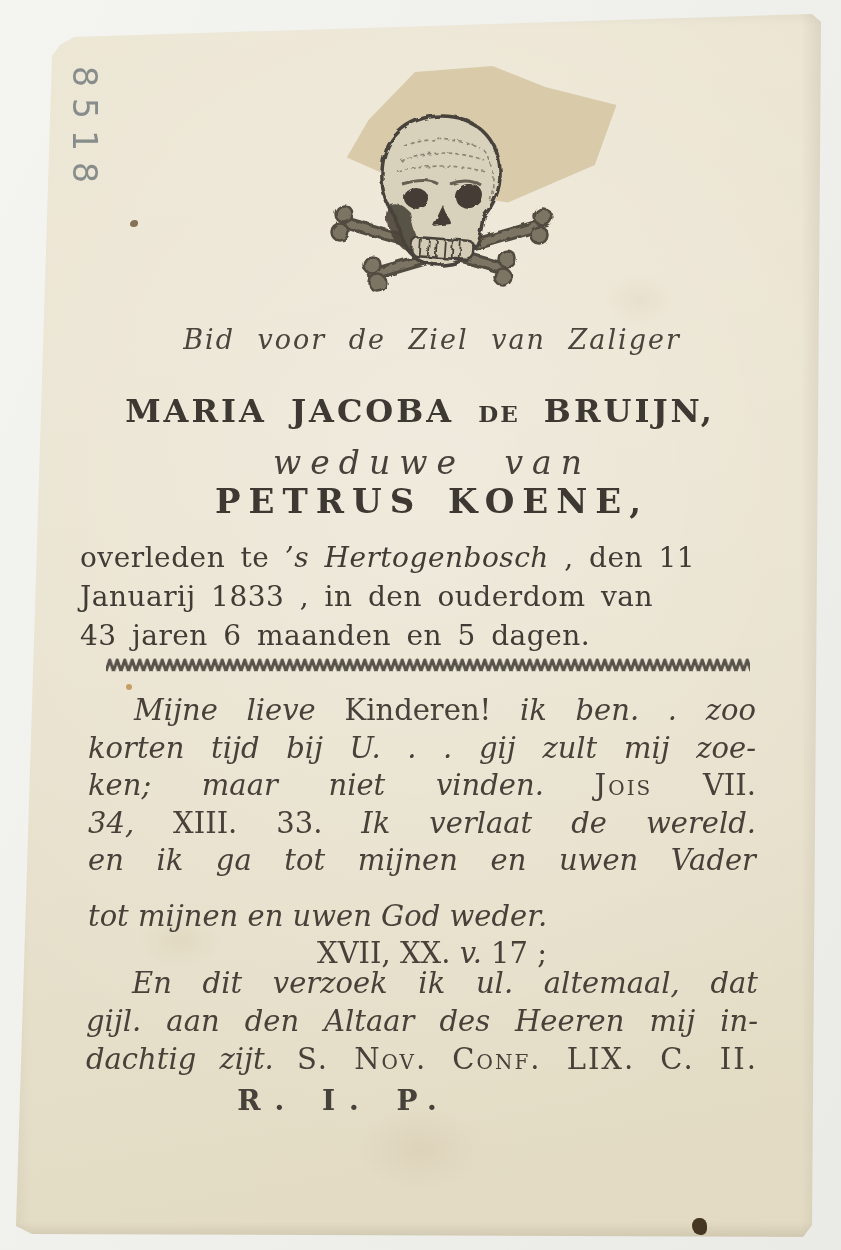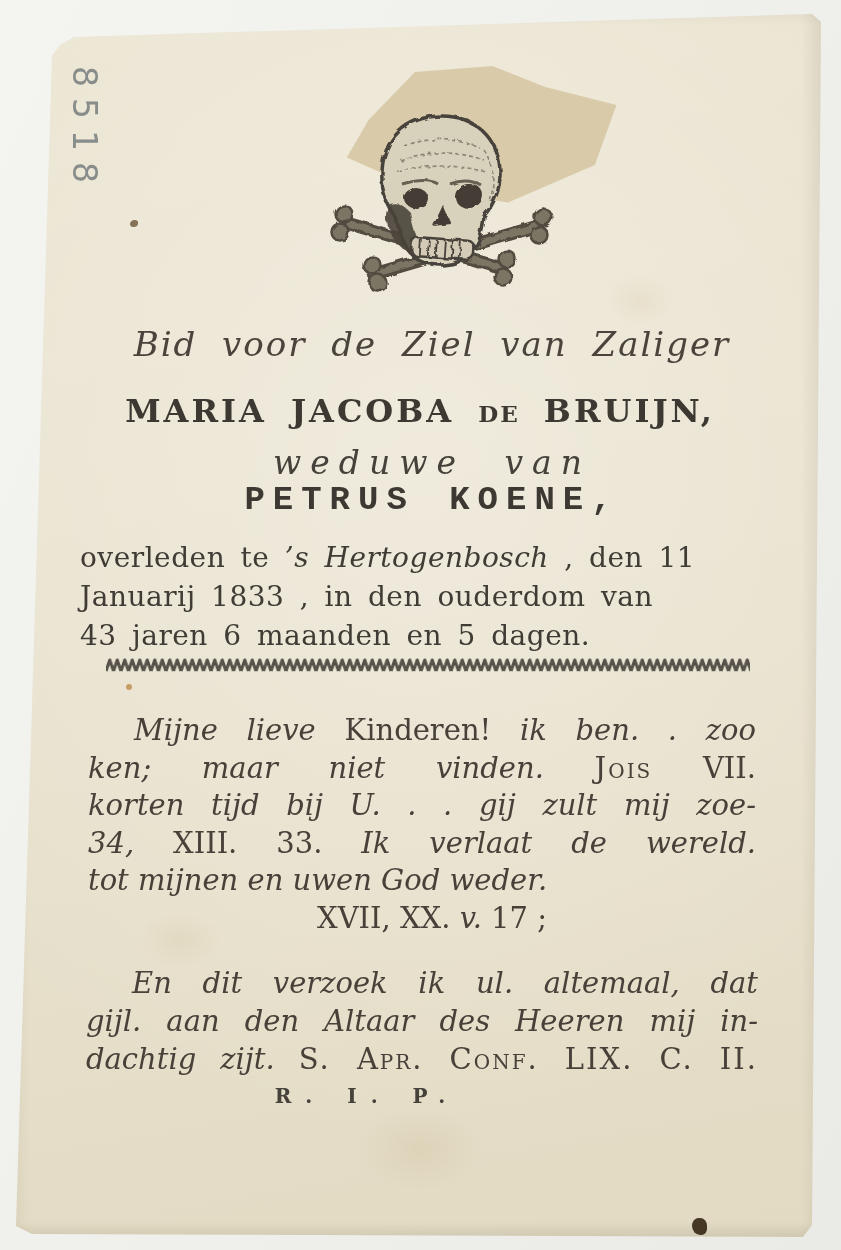--- a/index.html
+++ b/index.html
@@ -34,58 +34,58 @@
   
   .pencil{
     position:absolute;left:104px;top:66px;
     transform:rotate(90deg);transform-origin:0 0;
     font-family:"DejaVu Sans","Liberation Sans",sans-serif;
     font-size:33px;letter-spacing:11px;color:rgba(118,124,126,.85);
   }
   .skull{position:absolute;left:312px;top:108px;width:262px;height:192px;}
   .invocation{
     position:absolute;left:72px;top:324px;width:720px;text-align:center;
-    font-style:italic;font-size:34px;letter-spacing:2px;word-spacing:12px;color:#4a443c;
+    font-style:italic;font-size:27px;letter-spacing:2px;word-spacing:12px;color:#4a443c;
   }
   .name{
     position:absolute;left:50px;top:392px;width:740px;text-align:center;
     font-weight:700;font-size:32px;letter-spacing:3px;word-spacing:10px;color:#3d3832;
   }
   .name .particle{font-size:23px;letter-spacing:2px;}
   .relation{
     position:absolute;left:72px;top:443px;width:720px;text-align:center;
     font-style:italic;font-size:33px;letter-spacing:9px;word-spacing:20px;color:#46413a;
   }
   .spouse{
     position:absolute;left:72px;top:481px;width:720px;text-align:center;
-    font-weight:700;font-size:34px;letter-spacing:8px;word-spacing:6px;color:#3d3832;font-family:Liberation Mono, monospace;
+    font-weight:700;font-size:34px;letter-spacing:8px;word-spacing:6px;color:#3d3832;
   }
   .death{
     position:absolute;left:80px;top:538px;width:690px;
     font-size:28px;line-height:39px;letter-spacing:.5px;word-spacing:6px;color:#403b34;
   }
   .divider{position:absolute;left:106px;top:657px;width:644px;height:17px;}
   .quote{
-    position:absolute;left:88px;top:712px;width:668px;
+    position:absolute;left:88px;top:692px;width:668px;
     font-size:29px;line-height:37.5px;color:#474139;
   }
   .request{
     position:absolute;left:86px;top:964px;width:672px;
     font-size:29px;line-height:38px;color:#474139;
   }
   .qline{text-align:justify;text-align-last:justify;}
   .qline.indent{text-indent:46px;}
-  .qline.no-just{text-align:left;text-align-last:left;}
+  .qline.no-just{text-align:left;text-align-last:left;margin-top:18px;}
   .qline.center{text-align:left;text-align-last:center;margin-left:20px;}
   .seg-r{font-style:normal;}
   .seg-i{font-style:italic;}
   .seg-sc{font-style:normal;font-variant:small-caps;letter-spacing:2px;}
   .rip{
-    position:absolute;left:97px;top:1084px;width:540px;text-align:center;
-    font-weight:700;font-size:20px;letter-spacing:14px;color:#46413a;
+    position:absolute;left:74px;top:1084px;width:540px;text-align:center;
+    font-weight:700;font-size:28px;letter-spacing:14px;color:#46413a;
   }
   
   .speck-a{position:absolute;left:130px;top:220px;width:8px;height:7px;border-radius:60% 40% 55% 45%;background:#6b5436;opacity:.8;}
   .speck-b{position:absolute;left:692px;top:1218px;width:15px;height:17px;border-radius:50% 50% 40% 60%;background:#453723;}
   .speck-c{position:absolute;left:126px;top:684px;width:6px;height:6px;border-radius:50%;background:#c08a4a;opacity:.8;}
 </style>
 </head>
 <body>
 
 <div class="card">
@@ -177,31 +177,32 @@
     <defs>
       <pattern id="zz" width="7.5" height="17" patternUnits="userSpaceOnUse">
         <path d="M0 14 L3.75 3 L7.5 14" fill="none" stroke="#57524a" stroke-width="3.1" stroke-linejoin="round"></path>
       </pattern>
     </defs>
     <rect width="644" height="17" fill="url(#zz)"></rect>
   </svg>
 
   <div class="quote">
     <div class="qline indent"><span class="seg-i">Mijne lieve </span><span class="seg-r">Kinderen!</span><span class="seg-i"> ik ben. . zoo</span></div>
+    <div class="qline"><span class="seg-i">korten tijd bij U. . . gij zult mij zoe-</span></div>
     <div class="qline"><span class="seg-i">ken; maar niet vinden. </span><span class="seg-sc">Jois</span><span class="seg-r"> VII.</span></div>
-    <div class="qline"><span class="seg-i">korten tijd bij U. . . gij zult mij zoe-</span></div>
     <div class="qline"><span class="seg-i">34, </span><span class="seg-r">XIII. 33.</span><span class="seg-i"> Ik verlaat de wereld.</span></div>
+    <div class="qline"><span class="seg-i">en ik ga tot mijnen en uwen Vader</span></div>
     <div class="qline no-just"><span class="seg-i">tot mijnen en uwen God weder.</span></div>
     <div class="qline center"><span class="seg-r">XVII, XX. </span><span class="seg-i">v.</span><span class="seg-r"> 17 ;</span></div>
   </div>
 
   <div class="request">
     <div class="qline indent"><span class="seg-i">En dit verzoek ik ul. altemaal, dat</span></div>
     <div class="qline"><span class="seg-i">gijl. aan den Altaar des Heeren mij in-</span></div>
-    <div class="qline"><span class="seg-i">dachtig zijt. </span><span class="seg-sc">S. Apr. Conf. LIX. C. II.</span></div>
+    <div class="qline"><span class="seg-i">dachtig zijt. </span><span class="seg-sc">S. Nov. Conf. LIX. C. II.</span></div>
   </div>
 
   <div class="rip">R. I. P.</div>
 
   <div class="speck-a"></div>
   <div class="speck-b"></div>
   <div class="speck-c"></div>
 </div>
 
 </body></html>

